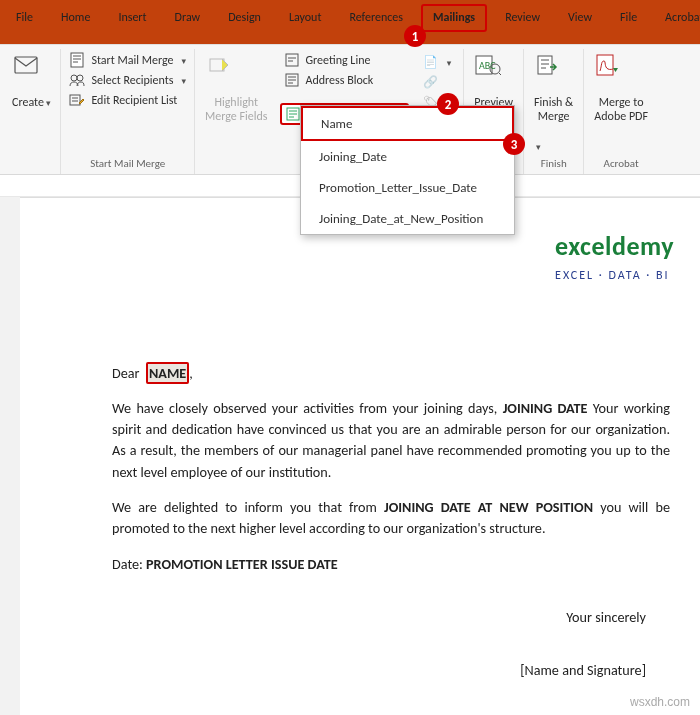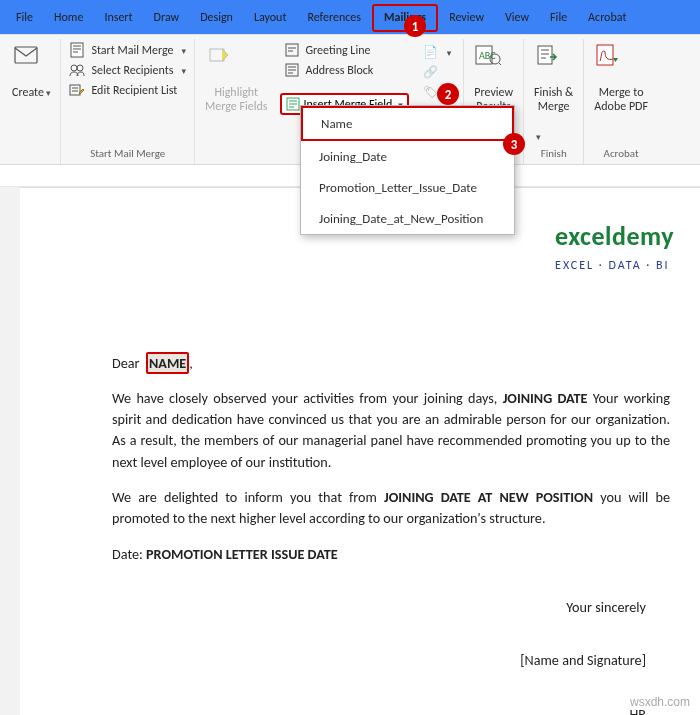--- a/index.html
+++ b/index.html
@@ -7,23 +7,23 @@
     margin: 0;
     font-family: "Segoe UI", Calibri, sans-serif;
     font-size: 12px;
     background: #fff;
     width: 700px;
     overflow: hidden;
   }
   .menubar {
     display: flex;
     align-items: center;
-    padding: 4px 6px 2px 6px;
-    gap: 1px;
-    background: #3b82f6;
+    padding: 4px 6px 12px 6px;
+    gap: 8px;
+    background: #c2410c;
     border-bottom: 1px solid #e0e0e0;
   }
   .menubar .item {
     padding: 4px 10px 6px 10px;
     cursor: pointer;
     color: #222;
   }
   .menubar .item.active {
     border: 2px solid #d10000;
     border-radius: 3px;

